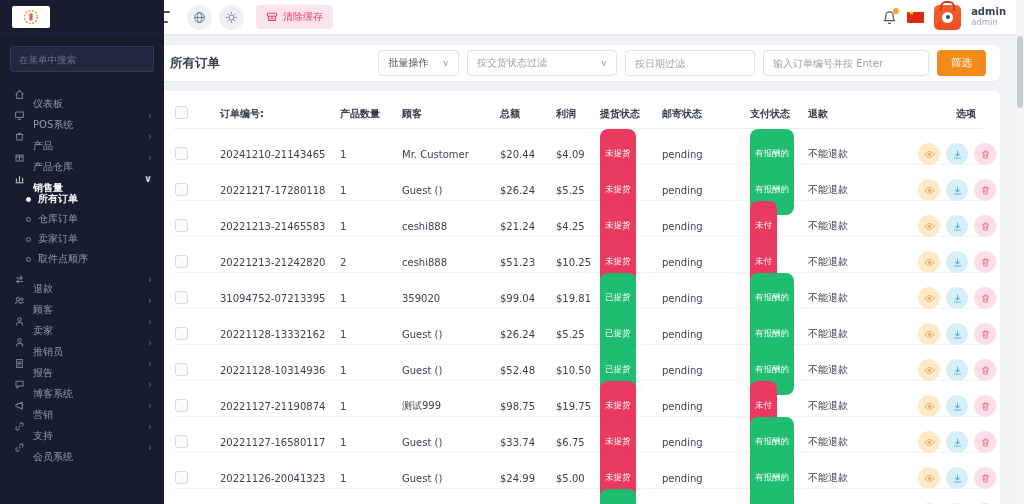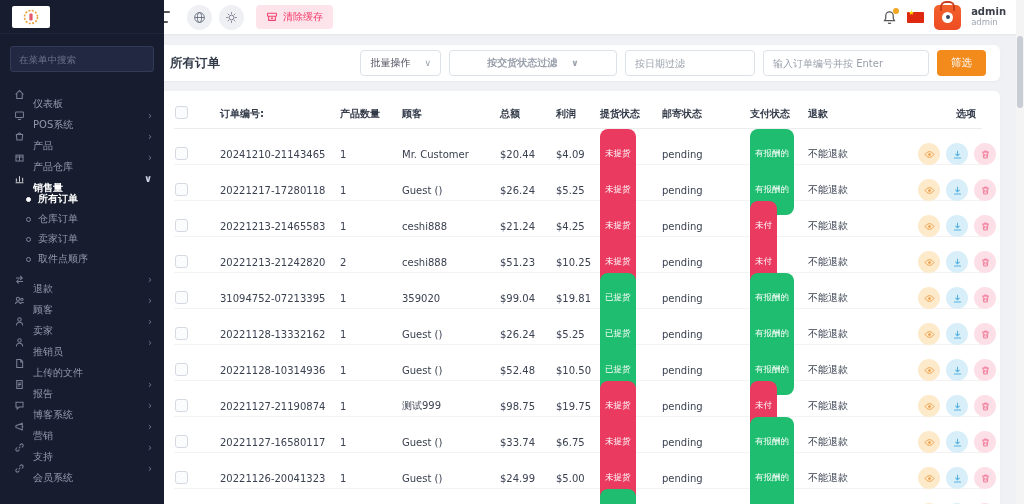--- a/index.html
+++ b/index.html
@@ -194,28 +194,20 @@
       </div>
       <div class="nav-item">
         <span class="nav-ic">
           <svg viewBox="0 0 14 14" fill="none" stroke="currentColor" stroke-width="1.3">
             <circle cx="7" cy="4.5" r="2.2"></circle>
             <path d="M3 12a4 4 0 0 1 8 0"></path>
           </svg>
         </span>
         <span class="nav-label">推销员</span>
         <span class="chev">›</span>
-      </div>
-      <div class="nav-item">
-        <span class="nav-ic">
-          <svg viewBox="0 0 14 14" fill="none" stroke="currentColor" stroke-width="1.3">
-            <path d="M3.5 2h5L11 4.5V12h-7.5z M8.5 2v3H11"></path>
-          </svg>
-        </span>
-        <span class="nav-label">上传的文件</span>
       </div>
       <div class="nav-item">
         <span class="nav-ic">
           <svg viewBox="0 0 14 14" fill="none" stroke="currentColor" stroke-width="1.3">
             <path d="M3.5 2h7v10h-7zM5 5h4M5 7h4M5 9h2.5"></path>
           </svg>
         </span>
         <span class="nav-label">报告</span>
         <span class="chev">›</span>
       </div>
@@ -306,21 +298,21 @@
 </header>
 
 <main class="content">
   <div class="card toolbar">
     <div class="page-title">所有订单</div>
     <div class="controls">
       <button class="ctl">
         <span>批量操作</span>
         <span class="chev-s">∨</span>
       </button>
-      <div class="ctl placeholder" style="width:168px; justify-content:center;font-weight:bold;">
+      <div class="ctl placeholder" style="width:150px; justify-content:space-between;">
         <span>按交货状态过滤</span>
         <span class="chev-s">∨</span>
       </div>
       <input class="ctl-input" style="width: 130px;" placeholder="按日期过滤">
       <input class="ctl-input" style="width: 166px;" placeholder="输入订单编号并按 Enter">
       <button class="btn-filter">筛选</button>
     </div>
   </div>
 
   <div class="card table-card">

